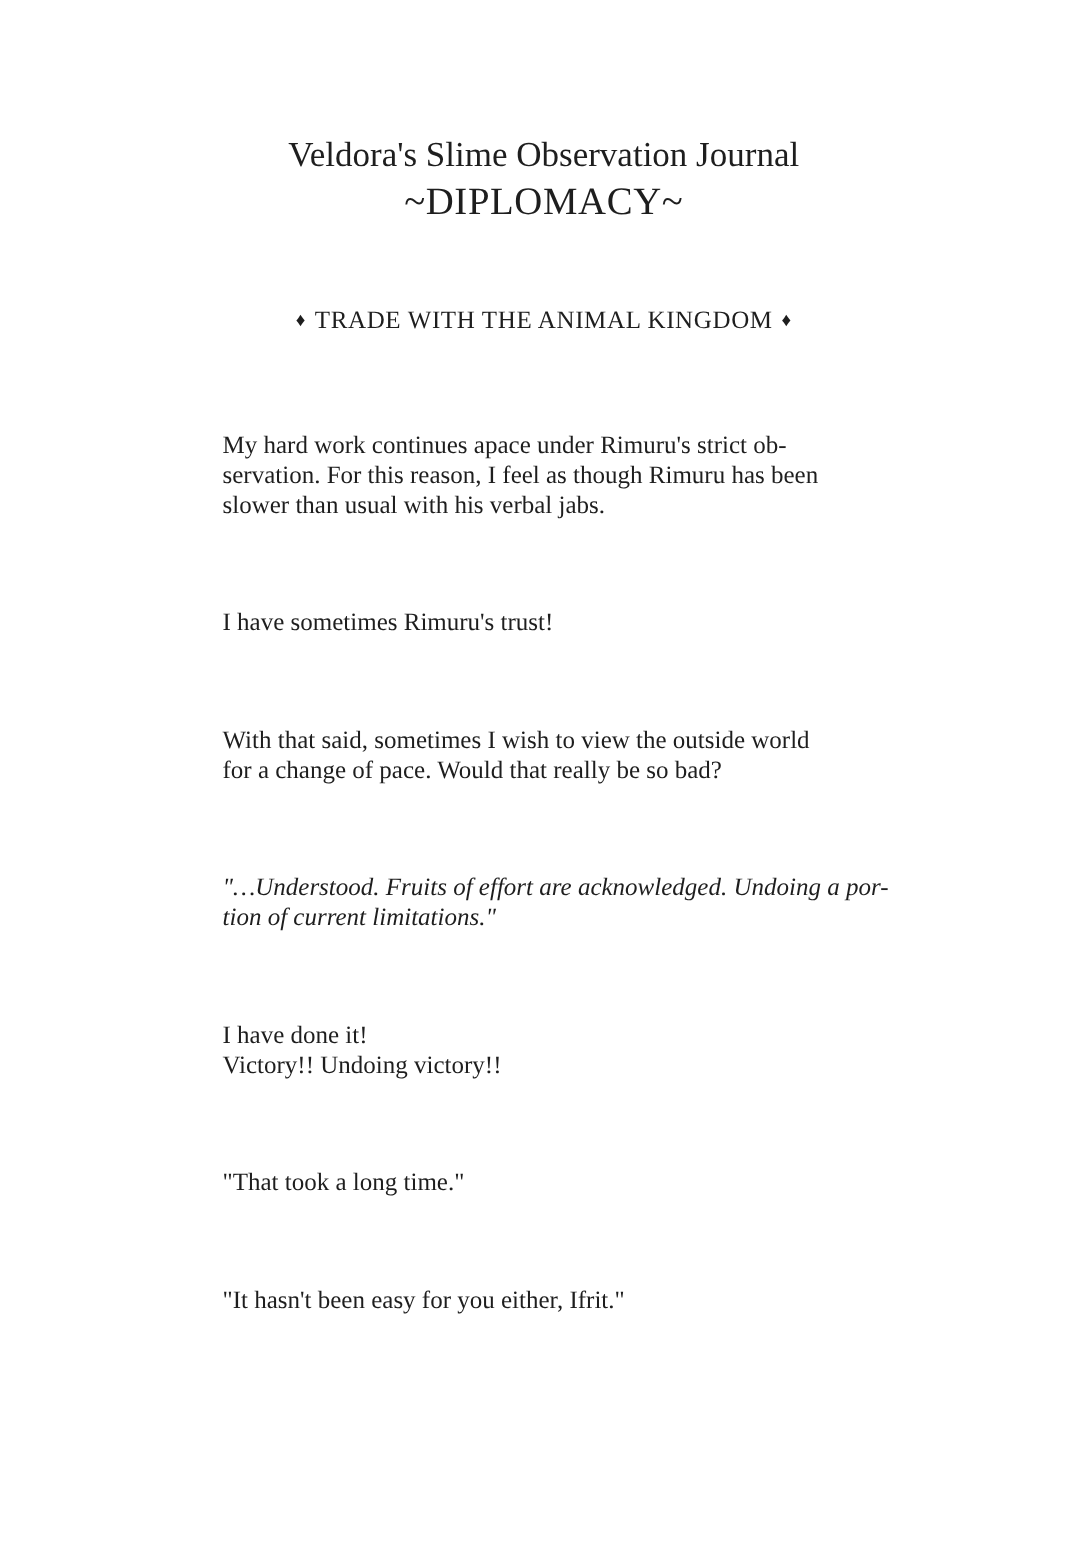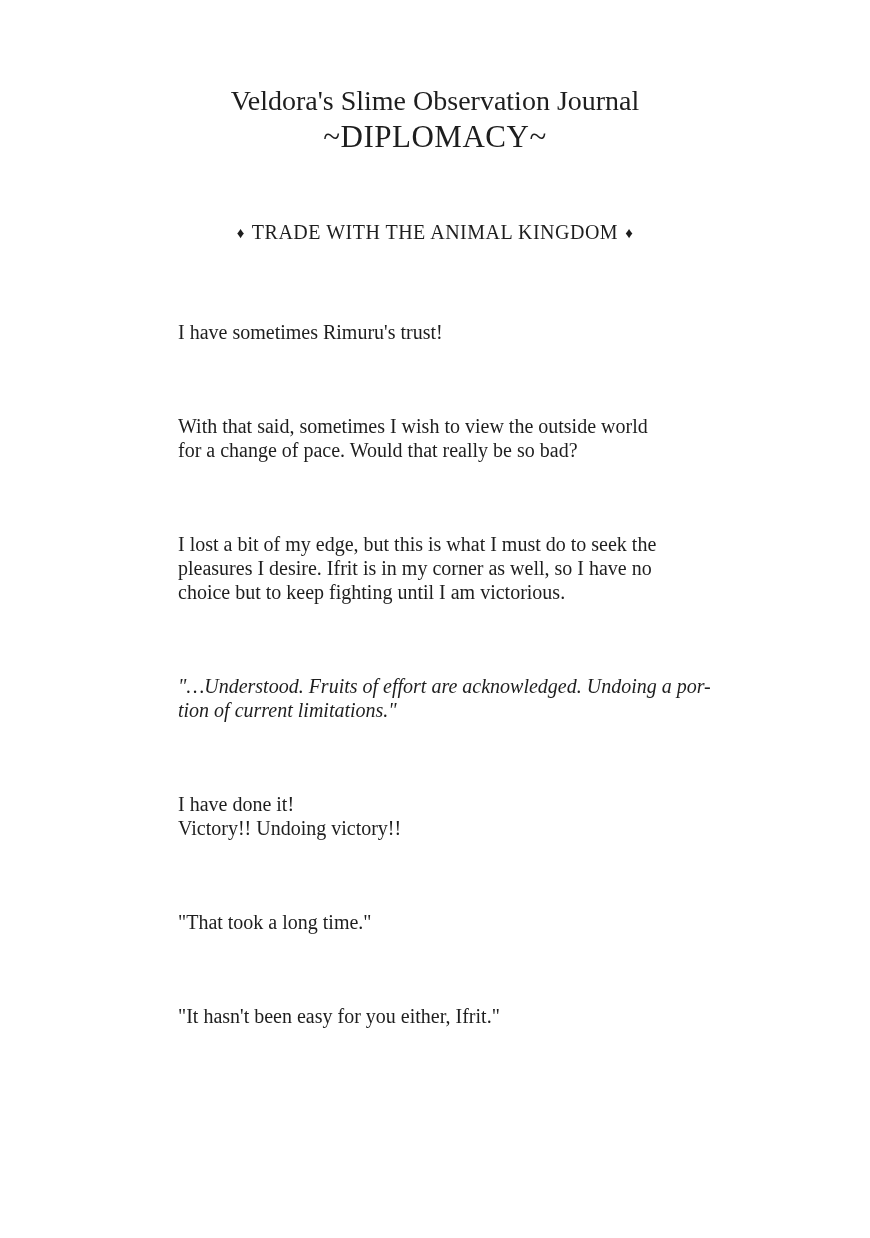--- a/index.html
+++ b/index.html
@@ -6,21 +6,21 @@
   .page {
     position: relative;
     width: 870px;
     height: 1238px;
     background: #ffffff;
     font-family: "Liberation Serif", "DejaVu Serif", serif;
     color: #1e1e1e;
     overflow: hidden;
   }
   .title {
-    padding-top: 84px;
+    padding-top: 108px;
     text-align: center;
     font-size: 28px;
     line-height: 34px;
     font-weight: 400;
   }
   .subtitle {
     text-align: center;
     font-size: 31px;
     line-height: 37px;
     font-weight: 400;
@@ -57,26 +57,26 @@
 
   <div class="title">Veldora's Slime Observation Journal</div>
 
   <div class="subtitle">~DIPLOMACY~</div>
 
   <div class="section-heading">
     <span class="ornament left">♦</span><span>TRADE WITH THE ANIMAL KINGDOM</span><span class="ornament right">♦</span>
   </div>
 
   <div class="body-text">
+    <div class="para">My hard work continues apace under Rimuru's strict ob-
+servation. For this reason, I feel as though Rimuru has been
+slower than usual with his verbal jabs.</div>
     <div class="para">I have sometimes Rimuru's trust!</div>
     <div class="para">With that said, sometimes I wish to view the outside world
 for a change of pace. Would that really be so bad?</div>
-    <div class="para">I lost a bit of my edge, but this is what I must do to seek the
-pleasures I desire. Ifrit is in my corner as well, so I have no
-choice but to keep fighting until I am victorious.</div>
     <div class="para italic">"…Understood. Fruits of effort are acknowledged. Undoing a por-
 tion of current limitations."</div>
     <div class="para">I have done it!
 Victory!! Undoing victory!!</div>
     <div class="para">"That took a long time."</div>
     <div class="para">"It hasn't been easy for you either, Ifrit."</div>
     
     
     
     

